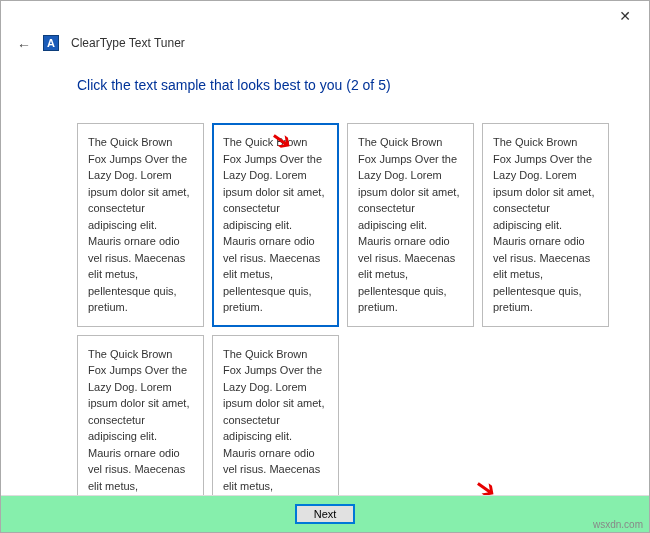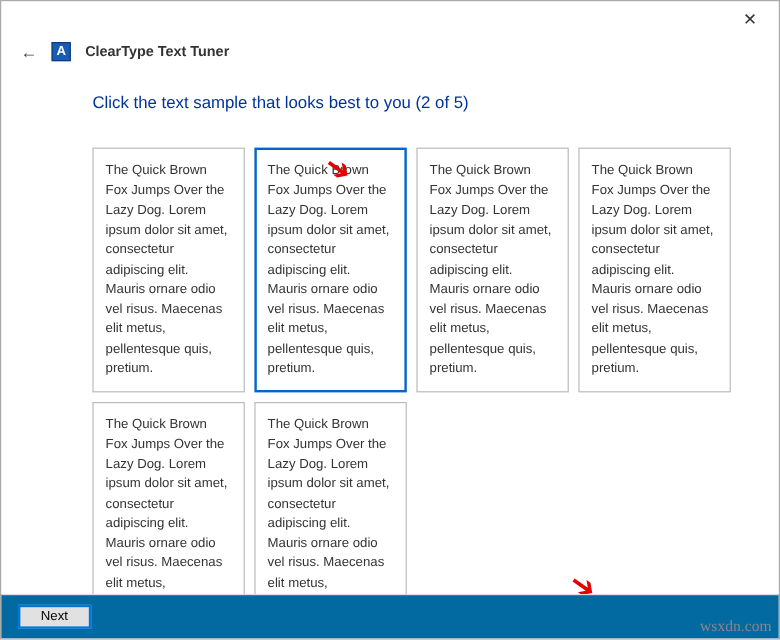--- a/index.html
+++ b/index.html
@@ -43,21 +43,20 @@
       align-items: center;
       justify-content: center;
       color: #fff;
       font-size: 11px;
       font-weight: bold;
       border: 1px solid #0d3d7a;
     }
     .app-title {
       font-size: 12px;
       color: #333;
-      font-weight: bold;
     }
     .content {
       padding: 18px 40px 0 40px;
       margin-left: 36px;
     }
     .heading {
       color: #003399;
       font-size: 14px;
       font-weight: normal;
       margin-bottom: 30px;
@@ -78,25 +77,25 @@
     }
     .sample.selected {
       border: 2px solid #0066cc;
       padding: 9px 9px;
     }
     .footer {
       position: absolute;
       bottom: 0;
       left: 0;
       right: 0;
-      background: #0369a1;
+      background: #86efac;
       border-top: 1px solid #ddd;
       padding: 8px 14px;
       display: flex;
-      justify-content: flex-start;
+      justify-content: center;
       gap: 6px;
     }
     .btn {
       font-size: 11px;
       padding: 3px 18px;
       background: #e1e1e1;
       border: 1px solid #adadad;
       cursor: pointer;
       font-family: inherit;
     }
@@ -110,23 +109,22 @@
       font-size: 26px;
       pointer-events: none;
       transform-origin: center;
     }
     .arrow1 { top: 124px; left: 270px; transform: rotate(35deg); }
     .arrow2 { bottom: 28px; right: 152px; transform: rotate(35deg); }
     .watermark {
       position: absolute;
       bottom: 2px;
       right: 6px;
-      font-size: 13px;
+      font-size: 10px;
       color: #888;
-      font-family: Liberation Serif, serif;
     }
   </style>
 </head>
 <body>
 
 <div class="titlebar">
   <span class="close-btn">✕</span>
 </div>
 
 <div class="header">

